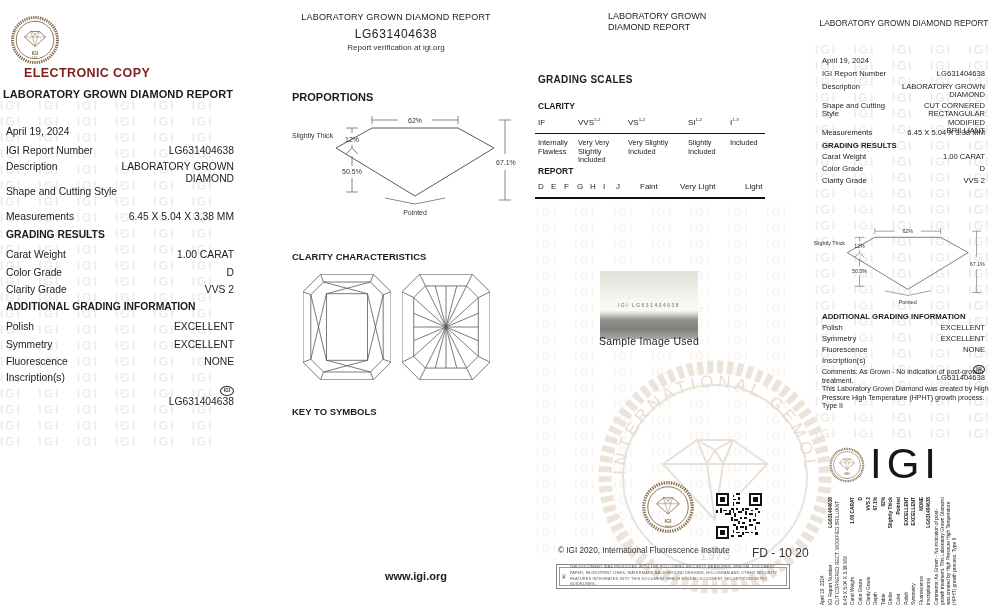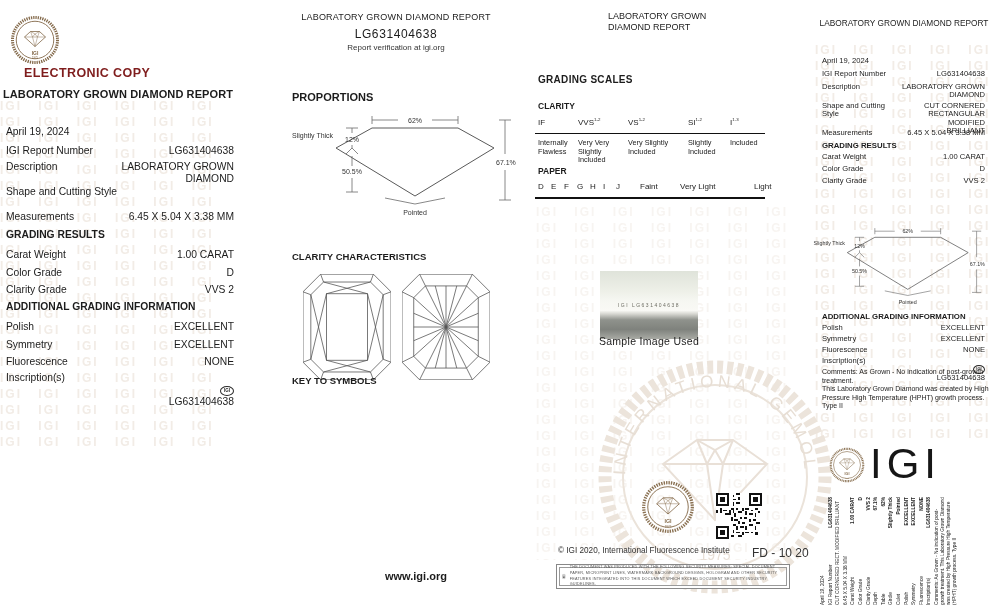--- a/index.html
+++ b/index.html
@@ -179,21 +179,21 @@
       <polygon points="24,12 66,12 78,24 78,84 66,96 24,96 12,84 12,24"></polygon>
       <path d="M12 54 L78 54"></path>
       <path d="M45 54 L24 12 M45 54 L34 12 M45 54 L45 12 M45 54 L56 12 M45 54 L66 12"></path>
       <path d="M45 54 L24 96 M45 54 L34 96 M45 54 L45 96 M45 54 L56 96 M45 54 L66 96"></path>
       <path d="M45 54 L12 24 M45 54 L12 40 M45 54 L12 68 M45 54 L12 84"></path>
       <path d="M45 54 L78 24 M45 54 L78 40 M45 54 L78 68 M45 54 L78 84"></path>
       <path d="M18 0 L24 12 M72 0 L66 12 M90 18 L78 24 M90 90 L78 84 M72 108 L66 96 M18 108 L24 96 M0 90 L12 84 M0 18 L12 24"></path>
     </g>
   </svg>
 
-  <div class="abs b" style="left:292px;top:375px;font-size:9.5px">KEY TO SYMBOLS</div>
+  <div class="abs b" style="left:292px;top:406px;font-size:9.5px">KEY TO SYMBOLS</div>
 
   <div class="abs b" style="left:385px;top:570px;font-size:11px">www.igi.org</div>
 
   <div class="abs" style="left:608px;top:11px;font-size:9px;line-height:10.5px">
     <div>LABORATORY GROWN</div>
     <div>DIAMOND REPORT</div>
   </div>
 
   <div class="abs b" style="left:538px;top:74px;font-size:10px;letter-spacing:.3px">GRADING SCALES</div>
 
@@ -209,32 +209,32 @@
   <div class="abs" style="left:535px;top:133px;width:230px;border-top:1.8px solid #111"></div>
 
   <div class="abs" style="left:538px;top:139px;width:230px;font-size:7.3px;line-height:8.5px">
     <span class="abs" style="left:0;width:38px">Internally Flawless</span>
     <span class="abs" style="left:40px;width:48px">Very Very Slightly Included</span>
     <span class="abs" style="left:90px;width:52px">Very Slightly Included</span>
     <span class="abs" style="left:150px;width:38px">Slightly Included</span>
     <span class="abs" style="left:192px;width:38px">Included</span>
   </div>
 
-  <div class="abs b" style="left:538px;top:166px;font-size:8.5px">PAPER</div>
+  <div class="abs b" style="left:538px;top:166px;font-size:8.5px">REPORT</div>
   <div class="abs" style="left:538px;top:182px;width:230px;height:12px;font-size:8px">
     <span class="abs" style="left:0">D</span>
     <span class="abs" style="left:13px">E</span>
     <span class="abs" style="left:26px">F</span>
     <span class="abs" style="left:39px">G</span>
     <span class="abs" style="left:52px">H</span>
     <span class="abs" style="left:65px">I</span>
     <span class="abs" style="left:78px">J</span>
     <span class="abs" style="left:102px">Faint</span>
     <span class="abs" style="left:142px">Very Light</span>
-    <span class="abs" style="left:216px">Light</span>
+    <span class="abs" style="left:207px">Light</span>
   </div>
   <div class="abs" style="left:535px;top:197px;width:230px;border-top:2.2px solid #111"></div>
 
   <div class="abs photo" style="left:600px;top:271px;width:98px;height:68px">
     <div class="insc">IGI LG631404638</div>
   </div>
   <div class="abs ctr" style="left:592px;top:335px;width:114px;font-size:10.5px;letter-spacing:.3px">Sample Image Used</div>
 
   <svg class="abs" style="left:641px;top:480px;color:#8a7152" width="54" height="54" viewBox="0 0 100 100">
     <use href="#seal-art"></use>

